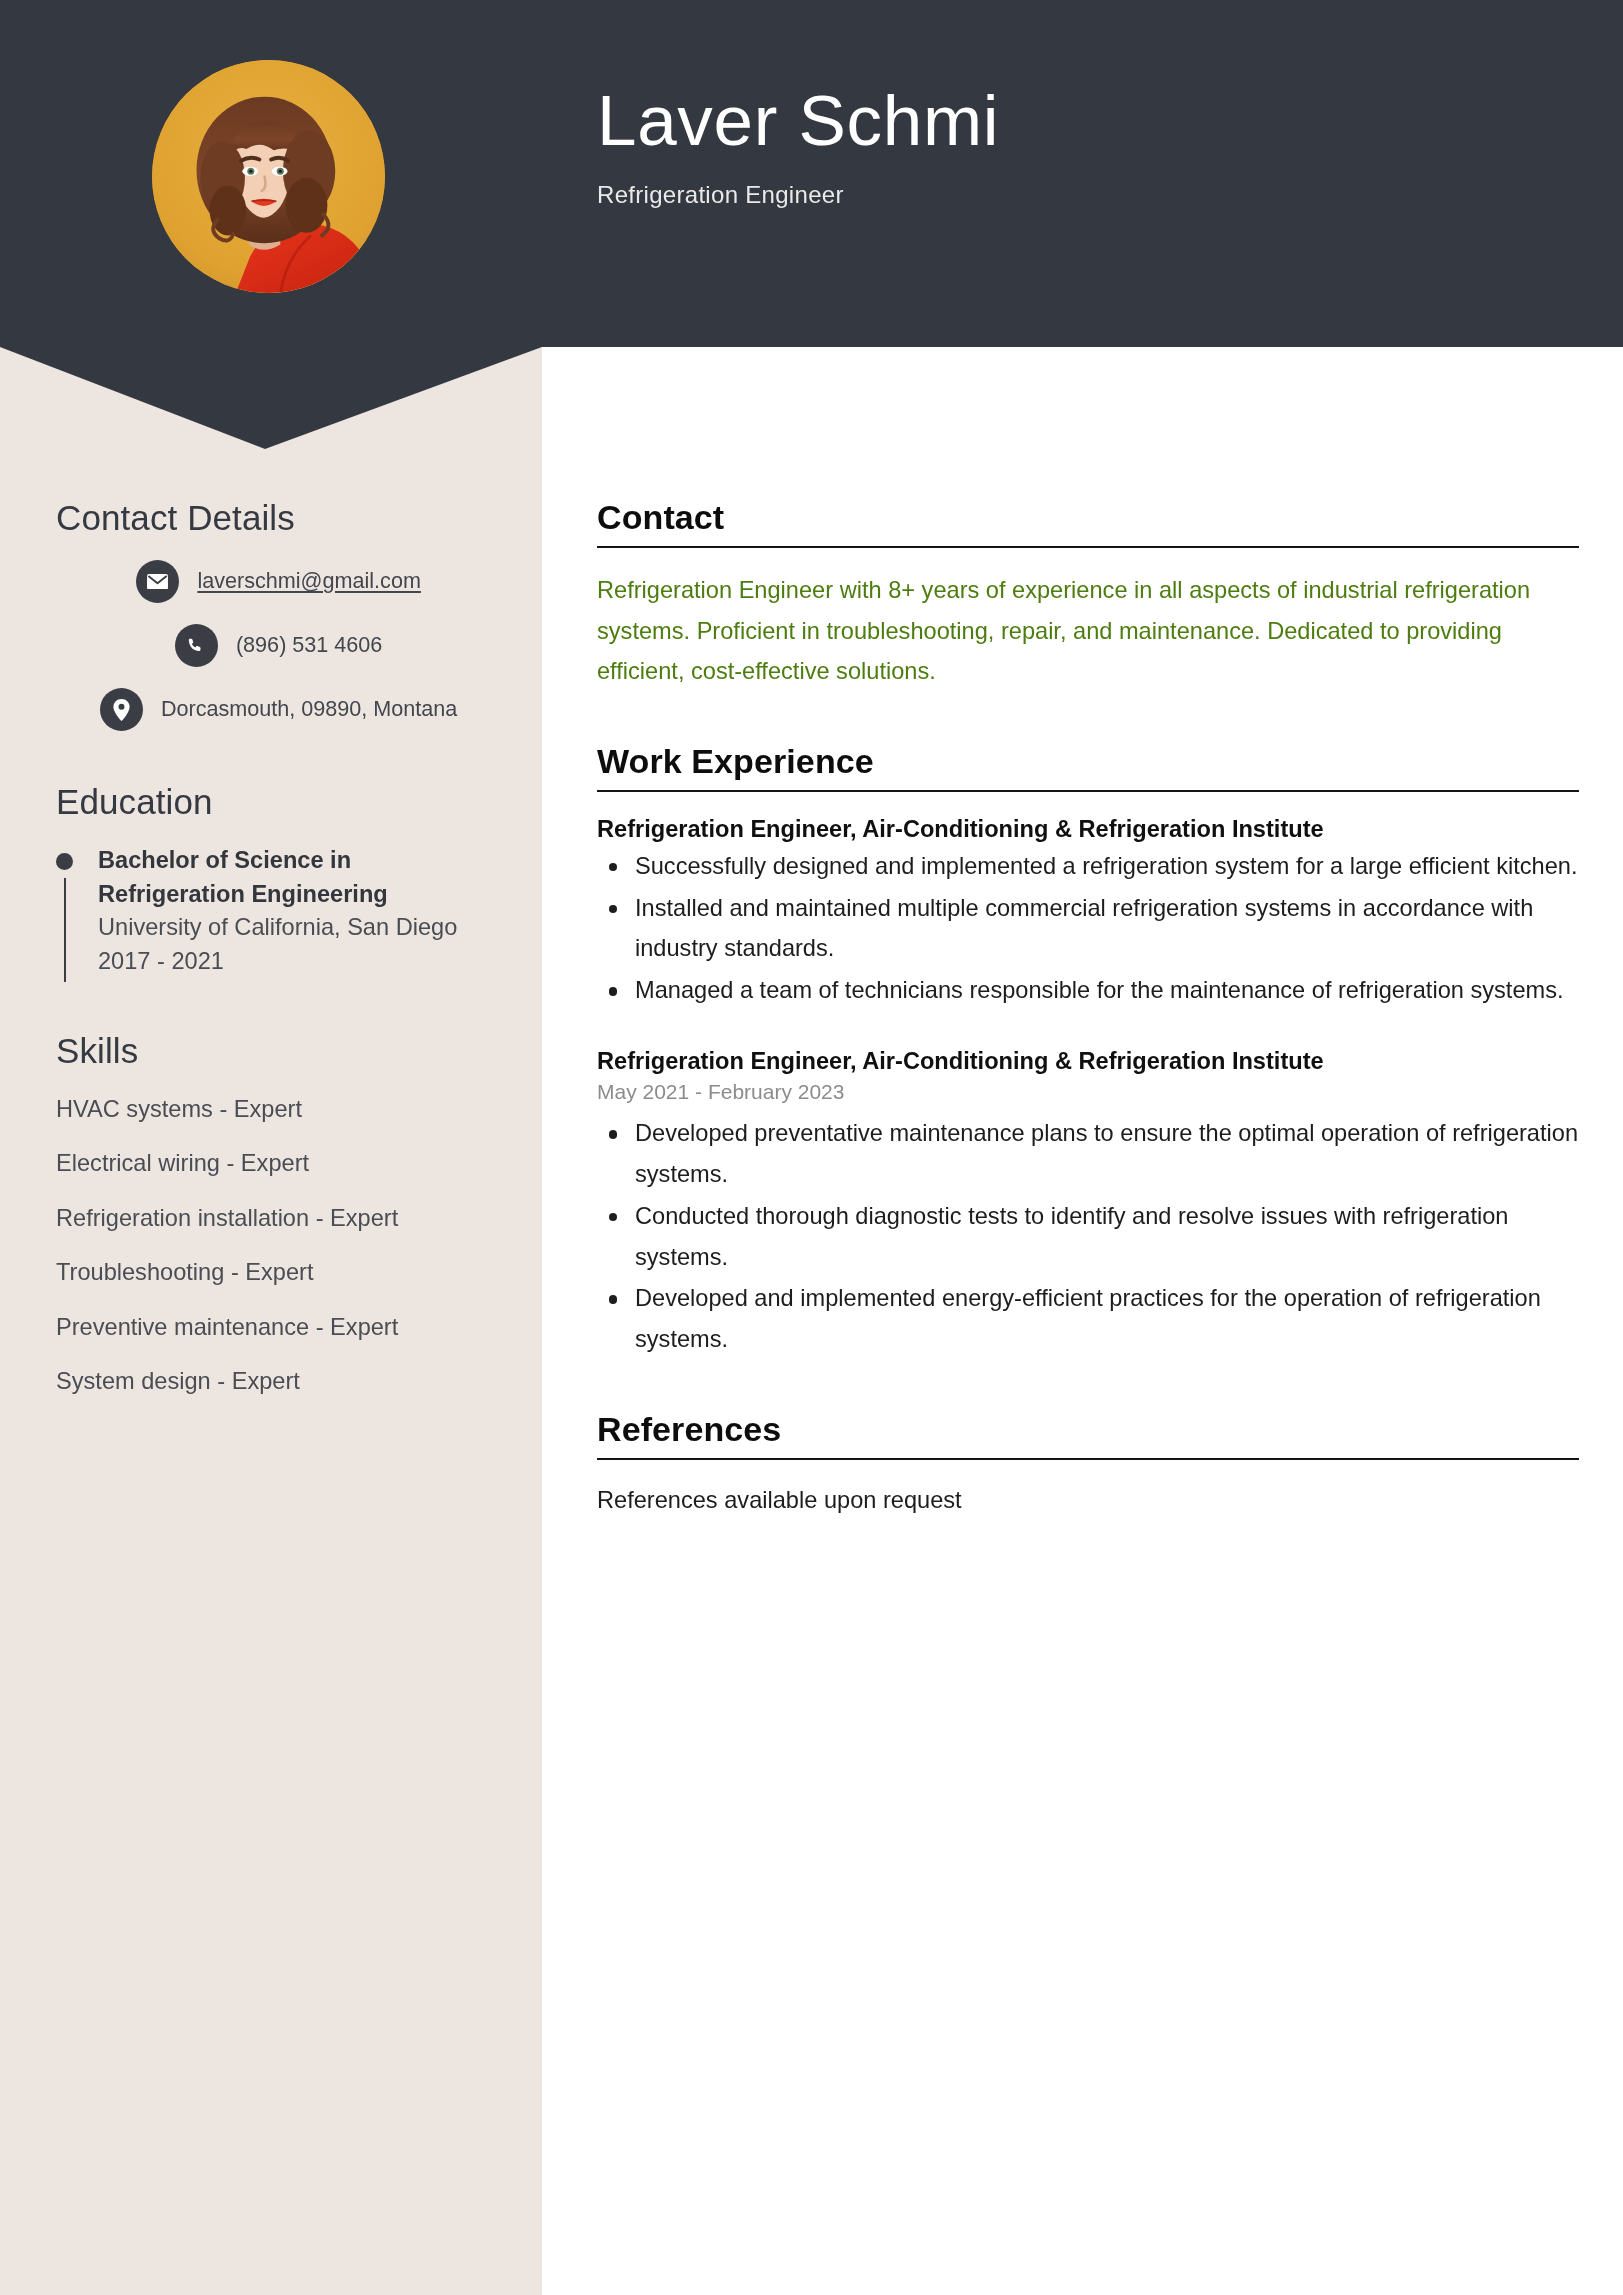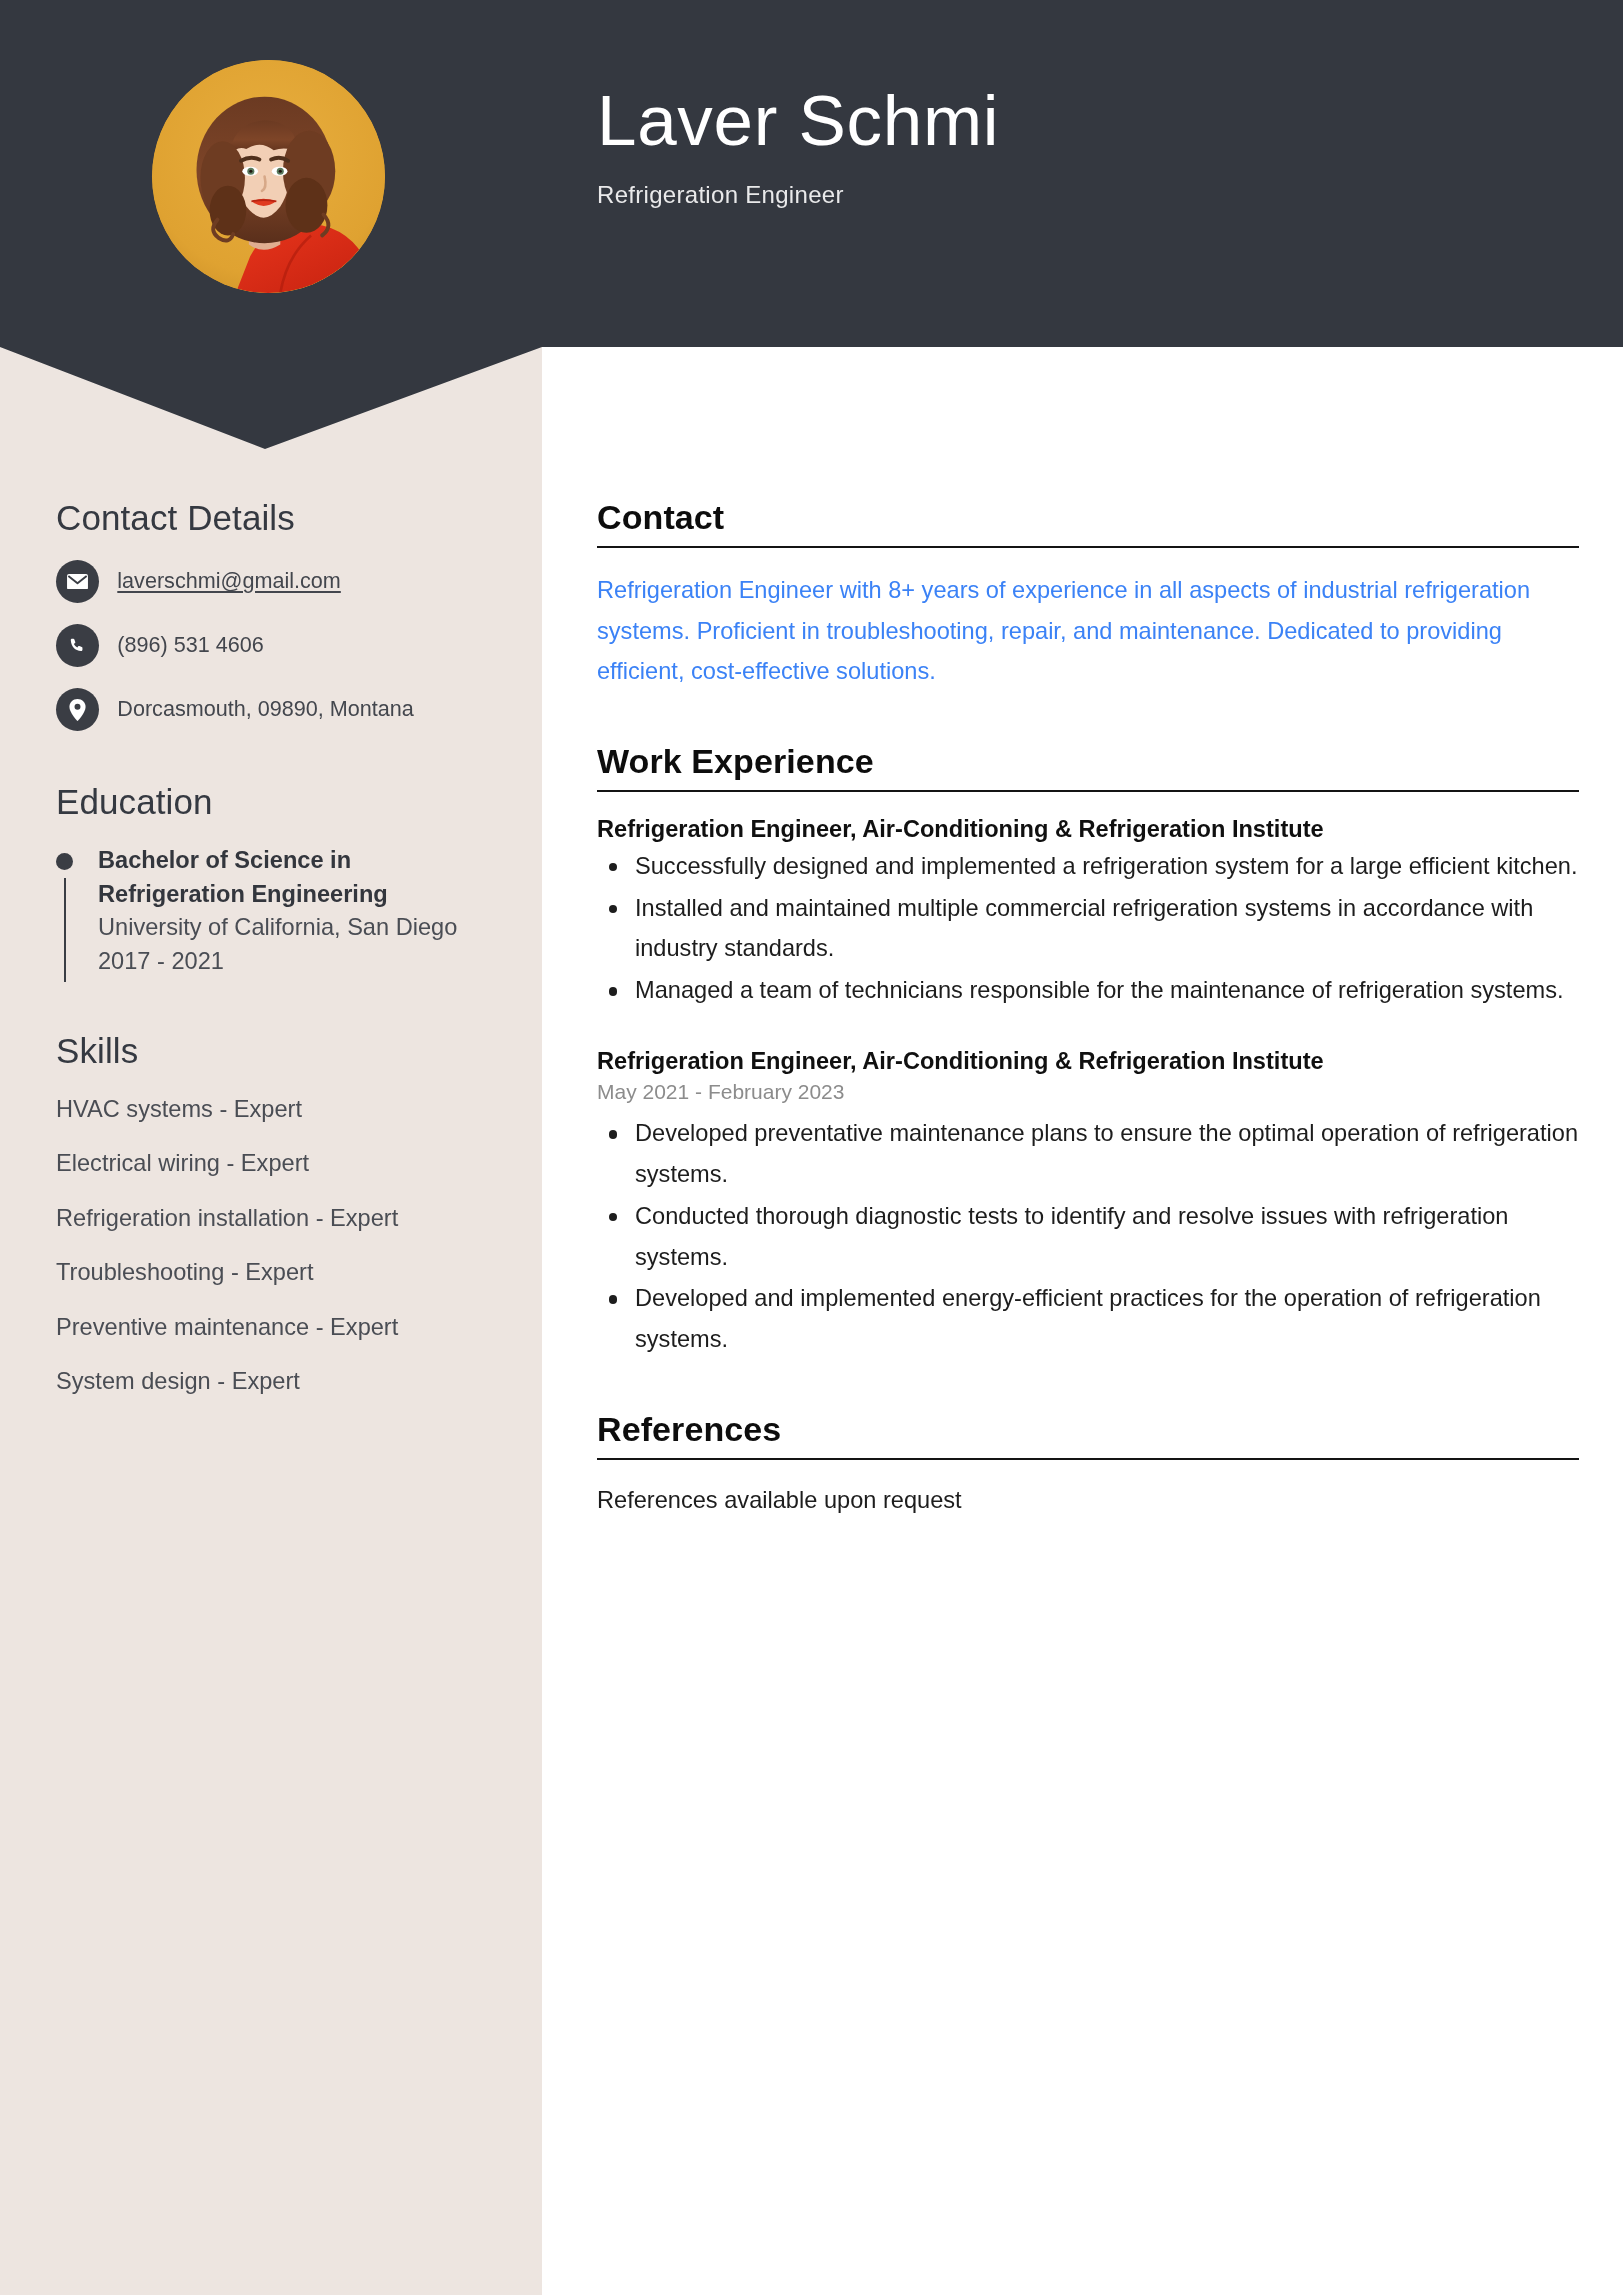--- a/index.html
+++ b/index.html
@@ -93,20 +93,21 @@
     color: #353941;
     letter-spacing: 0.1px;
     margin-bottom: 22px;
   }
 
   .contact-list { margin-bottom: 51px; }
   .contact-row {
     display: flex;
     align-items: center;
     margin-bottom: 21px;
+    justify-content: center;
   }
   .c-icon {
     flex: 0 0 auto;
     width: 43px; height: 43px;
     border-radius: 50%;
     background: #3A3D44;
     display: flex;
     align-items: center;
     justify-content: center;
     margin-right: 18.3px;
@@ -178,21 +179,21 @@
     font-weight: 600;
     color: #0d0d0d;
     letter-spacing: 0.1px;
     padding-bottom: 9.2px;
     border-bottom: 2.6px solid #141414;
     margin-bottom: 22px;
   }
   .summary-text {
     font-size: 23.6px;
     line-height: 1.72;
-    color: #3b82f6;
+    color: #4d7c0f;
   }
 
   .job { margin-bottom: 35px; }
   .job:last-child { margin-bottom: 0; }
   .job-head {
     font-size: 23.6px;
     font-weight: 700;
     color: #101010;
     line-height: 1.35;
   }

